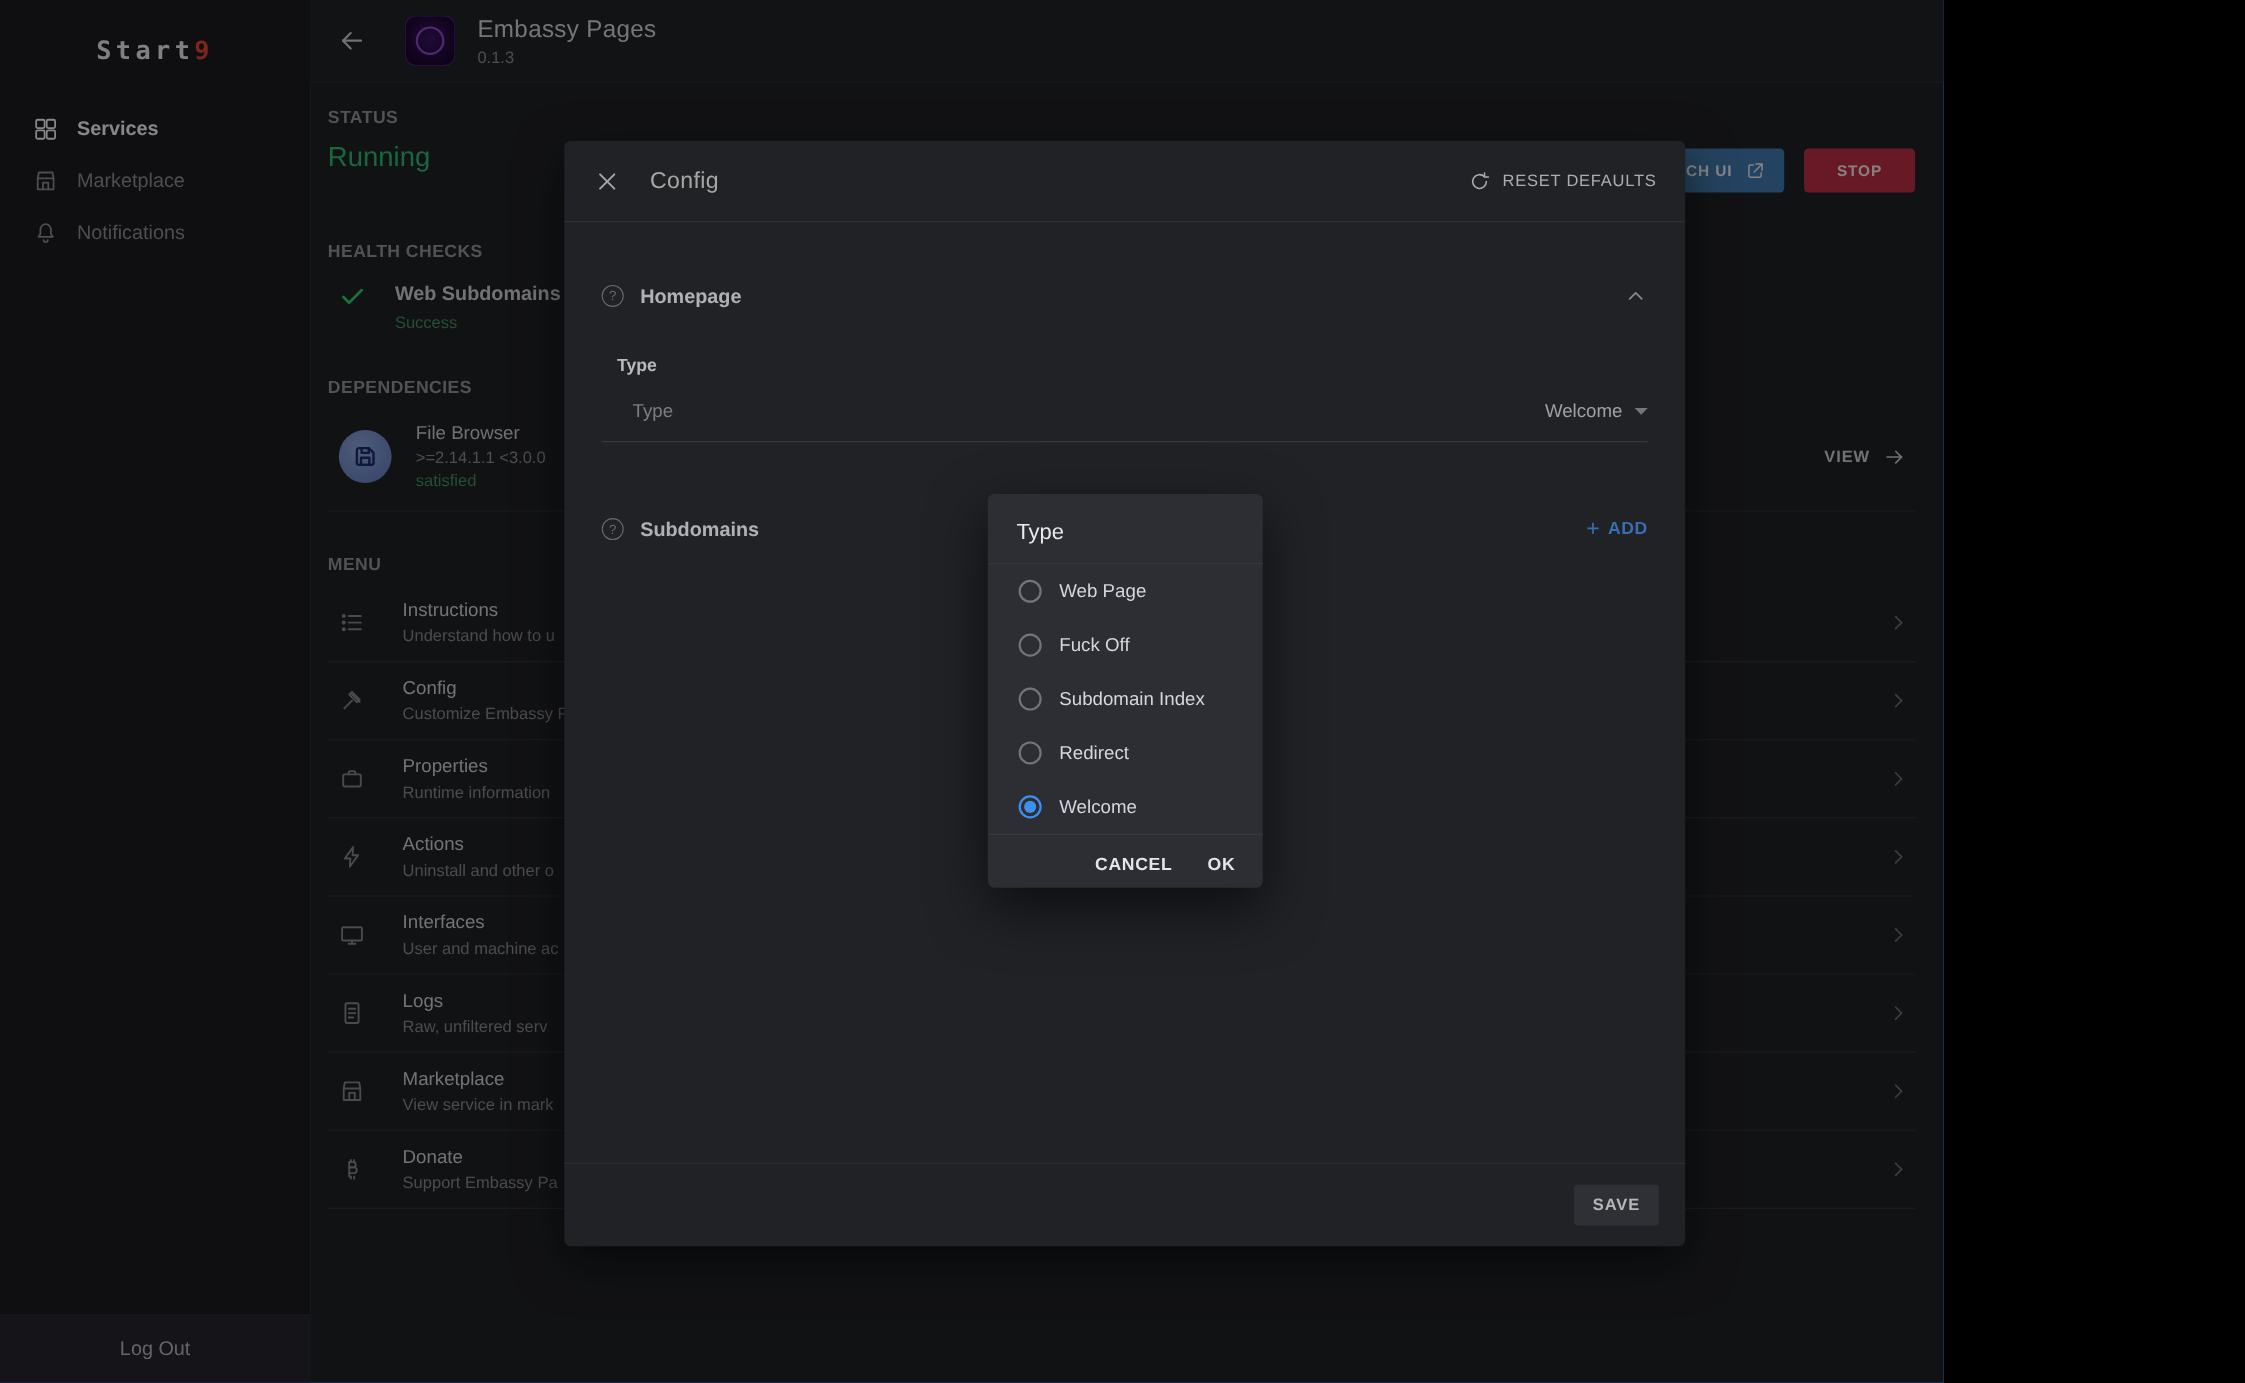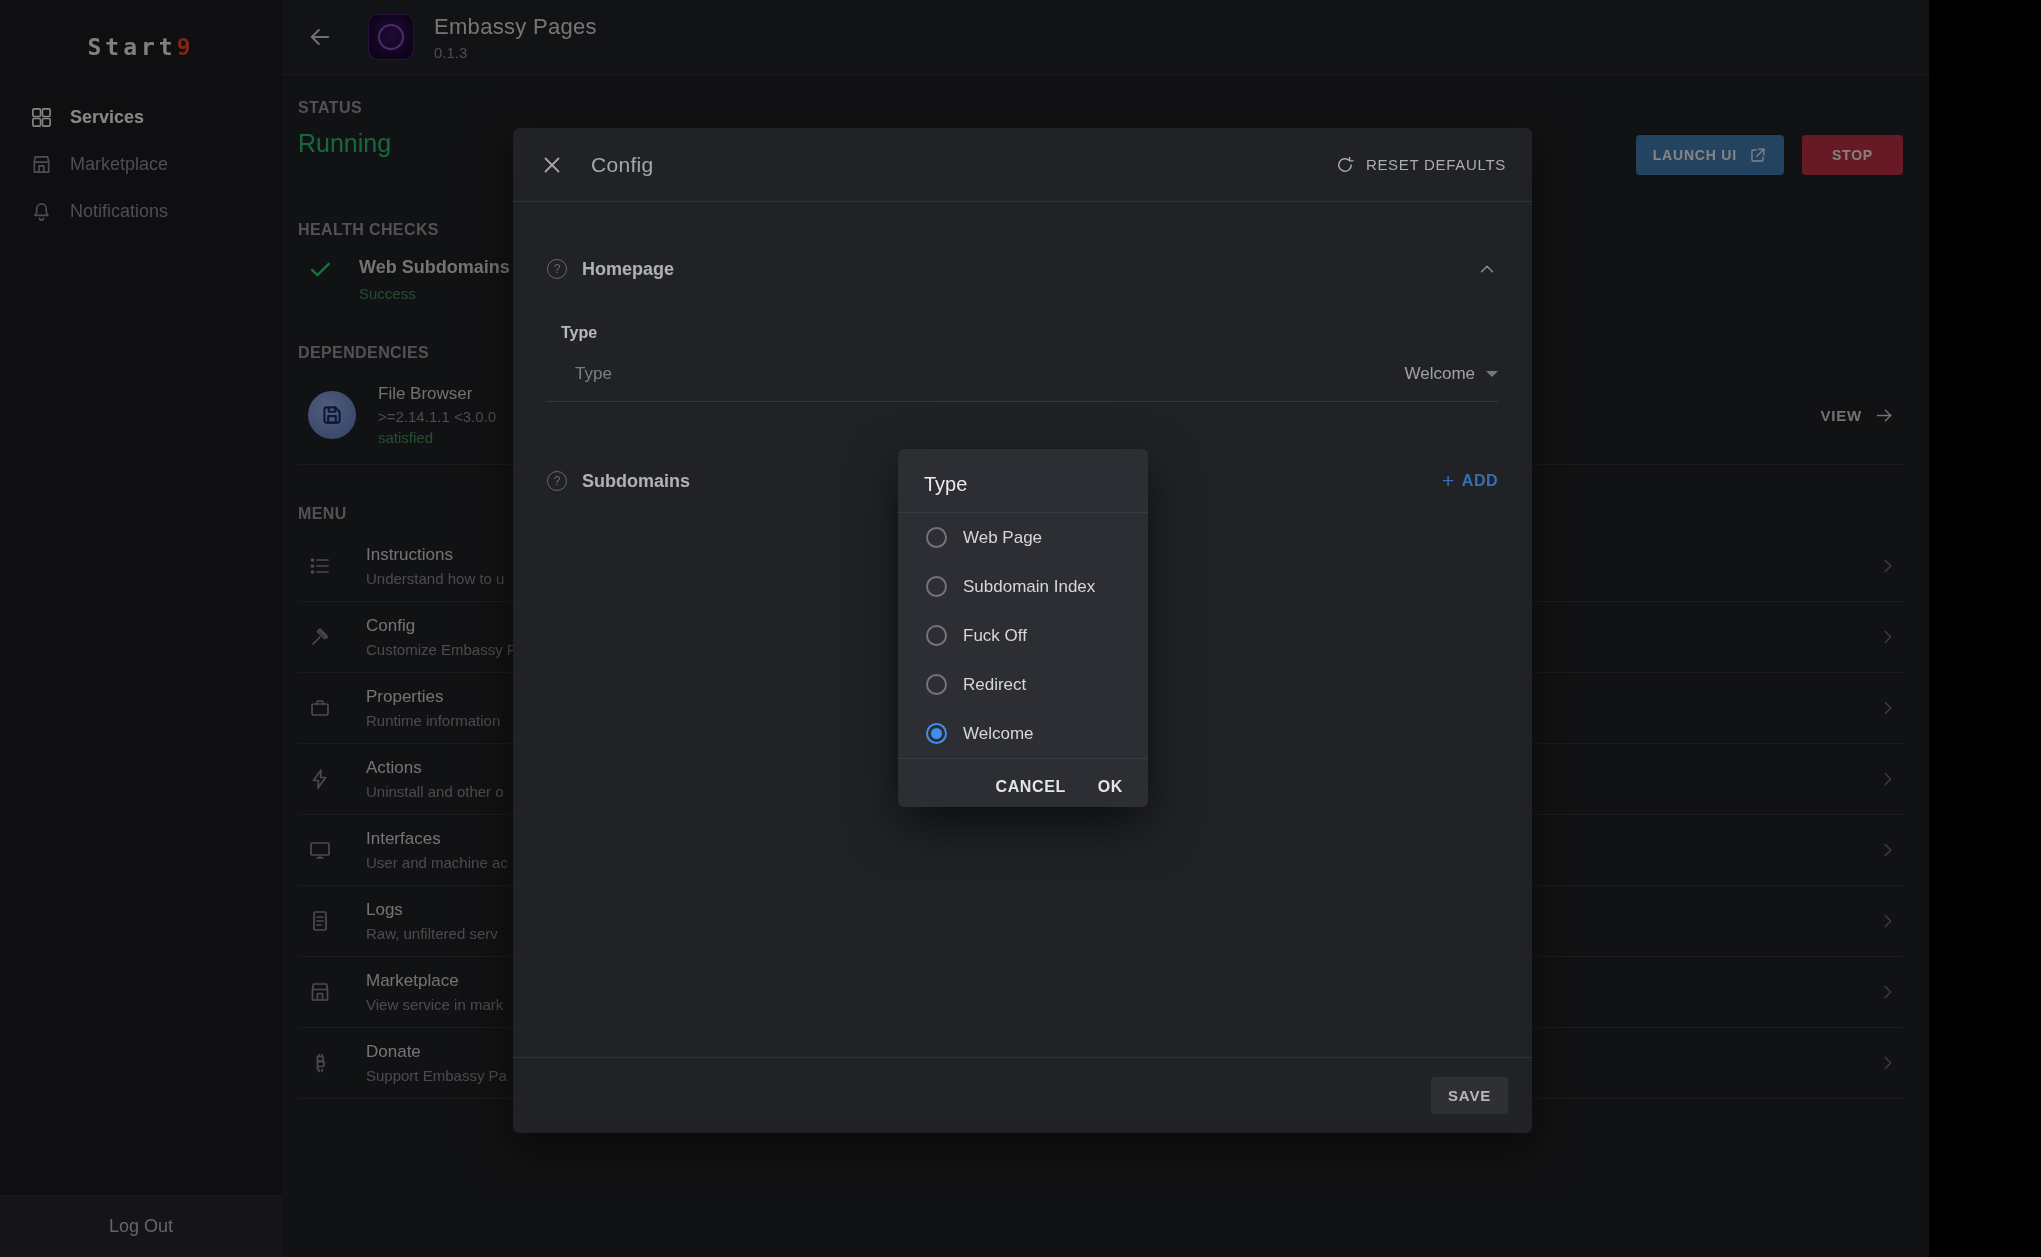--- a/index.html
+++ b/index.html
@@ -1,18 +1,18 @@
 <!DOCTYPE html>
 <html><head>
 <meta charset="utf-8">
 <style>
   * { margin:0; padding:0; box-sizing:border-box; }
   html,body { background:#000; }
   body { font-family:"Liberation Sans", sans-serif; }
-  .screen { position:relative; width:1929px; height:1257px; overflow:hidden; background:#3b82f6; }
+  .screen { position:relative; width:1767px; height:1257px; overflow:hidden; background:#3b82f6; }
   svg { display:block; fill:none; stroke:currentColor; stroke-width:1.7; stroke-linecap:round; stroke-linejoin:round; }
 
   
   .sidebar { position:absolute; left:0; top:0; bottom:0; width:282px; background:#1d1d23; z-index:1; }
   .logo { height:94px; display:flex; align-items:center; justify-content:center; font-family:"DejaVu Sans Mono", monospace; font-size:23px; font-weight:700; letter-spacing:4px; color:#ececec; }
   .logo .nine { color:#e8472f; }
   .side-item { display:flex; align-items:center; gap:17px; padding:12px 0 12px 30px; color:#8f9095; font-size:18px; cursor:pointer; }
   .side-item.active { color:#fafafa; font-weight:700; }
   .side-item svg { width:23px; height:23px; }
   .logout { position:absolute; bottom:0; left:0; right:0; height:62px; display:flex; align-items:center; justify-content:center; background:#27272e; border-top:1px solid rgba(255,255,255,.07); color:#babbbf; font-size:18px; cursor:pointer; }
@@ -444,25 +444,25 @@
 
   <section class="alert">
     <div class="alert-title">Type</div>
     <div class="alert-options">
       <div class="alert-option">
         <span class="radio"></span>
         <span class="option-label">Web Page</span>
       </div>
       <div class="alert-option">
         <span class="radio"></span>
-        <span class="option-label">Subdomain Index</span>
+        <span class="option-label">Fuck Off</span>
       </div>
       <div class="alert-option">
         <span class="radio"></span>
-        <span class="option-label">Fuck Off</span>
+        <span class="option-label">Subdomain Index</span>
       </div>
       <div class="alert-option">
         <span class="radio"></span>
         <span class="option-label">Redirect</span>
       </div>
       <div class="alert-option selected">
         <span class="radio"></span>
         <span class="option-label">Welcome</span>
       </div>
     </div>

